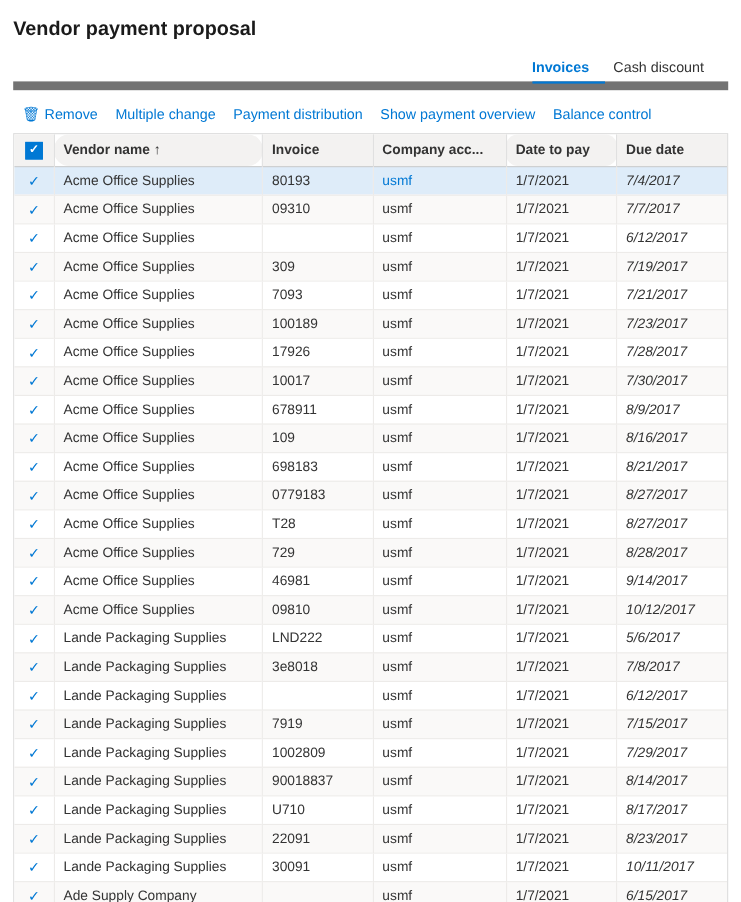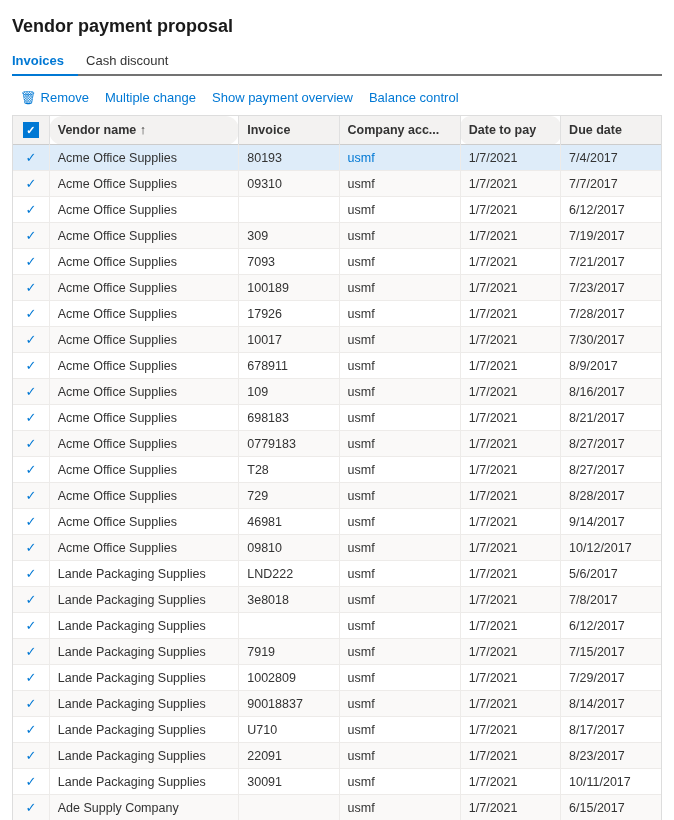--- a/index.html
+++ b/index.html
@@ -15,22 +15,23 @@
       padding: 16px 12px 12px 12px;
     }
     .page-title {
       font-size: 18px;
       font-weight: 600;
       color: #1a1a1a;
       margin-bottom: 10px;
     }
     .tabs {
       display: flex;
-      border-bottom: 2px solid #737373;
+      border-bottom: 8px solid #737373;
       margin-bottom: 10px;
+      justify-content: flex-end;
     }
     .tab {
       padding: 6px 14px 6px 0;
       margin-right: 8px;
       cursor: pointer;
       font-size: 13px;
       color: #333;
       border-bottom: 2px solid transparent;
       margin-bottom: -2px;
     }
@@ -92,21 +93,21 @@
     }
     tbody tr.selected-row {
       background: #deecf9 !important;
     }
     tbody td {
       padding: 5px 8px;
       color: #333;
       white-space: nowrap;
       border-right: 1px solid #edebe9;
     }
-    tbody td:last-child { border-right: none; }
+    tbody td:last-child { border-right: none; font-style: italic; }
     .check-col {
       width: 28px;
       text-align: center;
       padding: 5px 4px;
     }
     .checkbox-header {
       width: 28px;
       text-align: center;
     }
     .check-icon {
@@ -150,20 +151,23 @@
     <div class="tab">Cash discount</div>
   </div>
 
   <div class="toolbar">
     <div class="toolbar-item">
       <span class="toolbar-icon">🗑</span>
       <span>Remove</span>
     </div>
     <div class="toolbar-item">
       <span>Multiple change</span>
+    </div>
+    <div class="toolbar-item">
+      <span>Payment distribution</span>
     </div>
     <div class="toolbar-item">
       <span>Show payment overview</span>
     </div>
     <div class="toolbar-item">
       <span>Balance control</span>
     </div>
   </div>
 
   <div class="table-container">

